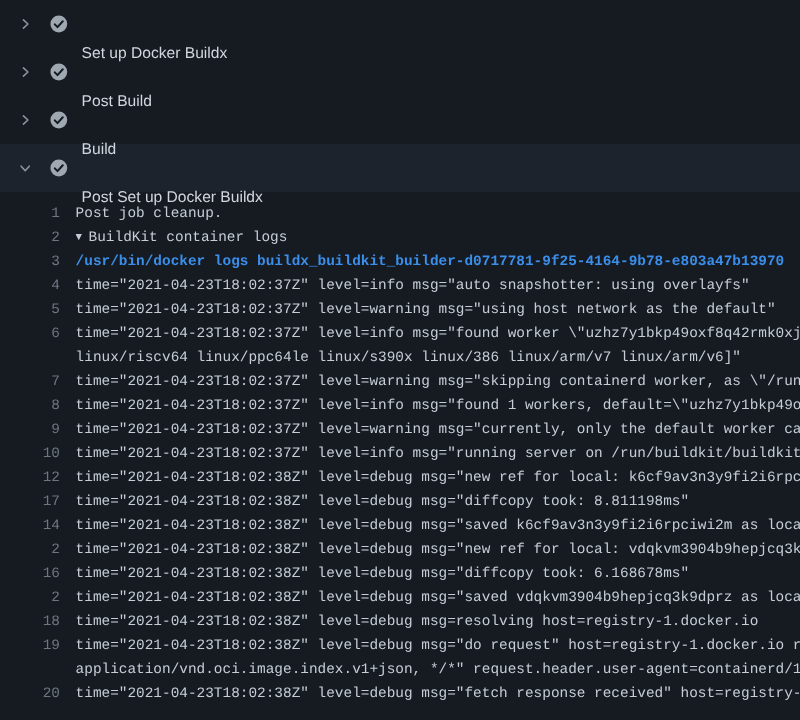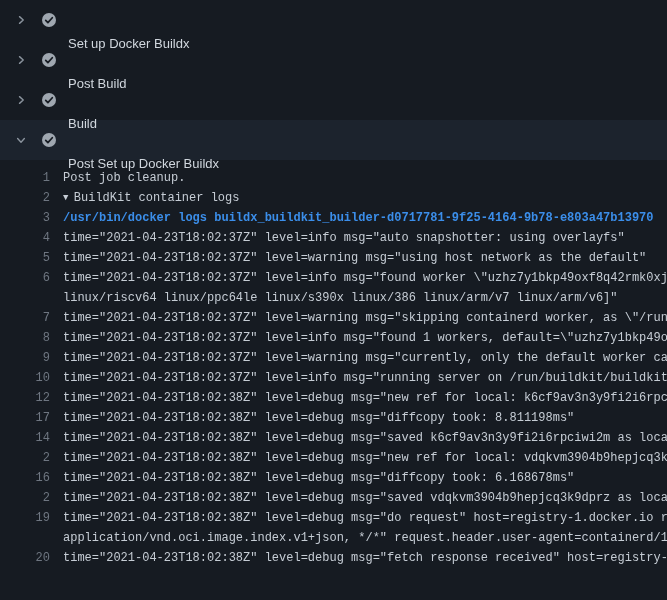--- a/index.html
+++ b/index.html
@@ -189,20 +189,24 @@
   <div class="log-line">
     <span class="ln">16</span>
     <span class="lc">time="2021-04-23T18:02:38Z" level=debug msg="diffcopy took: 6.168678ms"</span>
   </div>
 
   <div class="log-line">
     <span class="ln">2</span>
     <span class="lc">time="2021-04-23T18:02:38Z" level=debug msg="saved vdqkvm3904b9hepjcq3k9dprz as local.sharedKey"</span>
   </div>
 
+  <div class="log-line">
+    <span class="ln">18</span>
+    <span class="lc">time="2021-04-23T18:02:38Z" level=debug msg=resolving host=registry-1.docker.io</span>
+  </div>
 
   <div class="log-line">
     <span class="ln">19</span>
     <span class="lc">time="2021-04-23T18:02:38Z" level=debug msg="do request" host=registry-1.docker.io request.header.accept="application/vnd.docker.distribution.manifest.v2+json,</span>
   </div>
 
   <div class="log-line cont">
     <span class="ln"></span>
     <span class="lc">application/vnd.oci.image.index.v1+json, */*" request.header.user-agent=containerd/1.4.4+unknown</span>
   </div>

